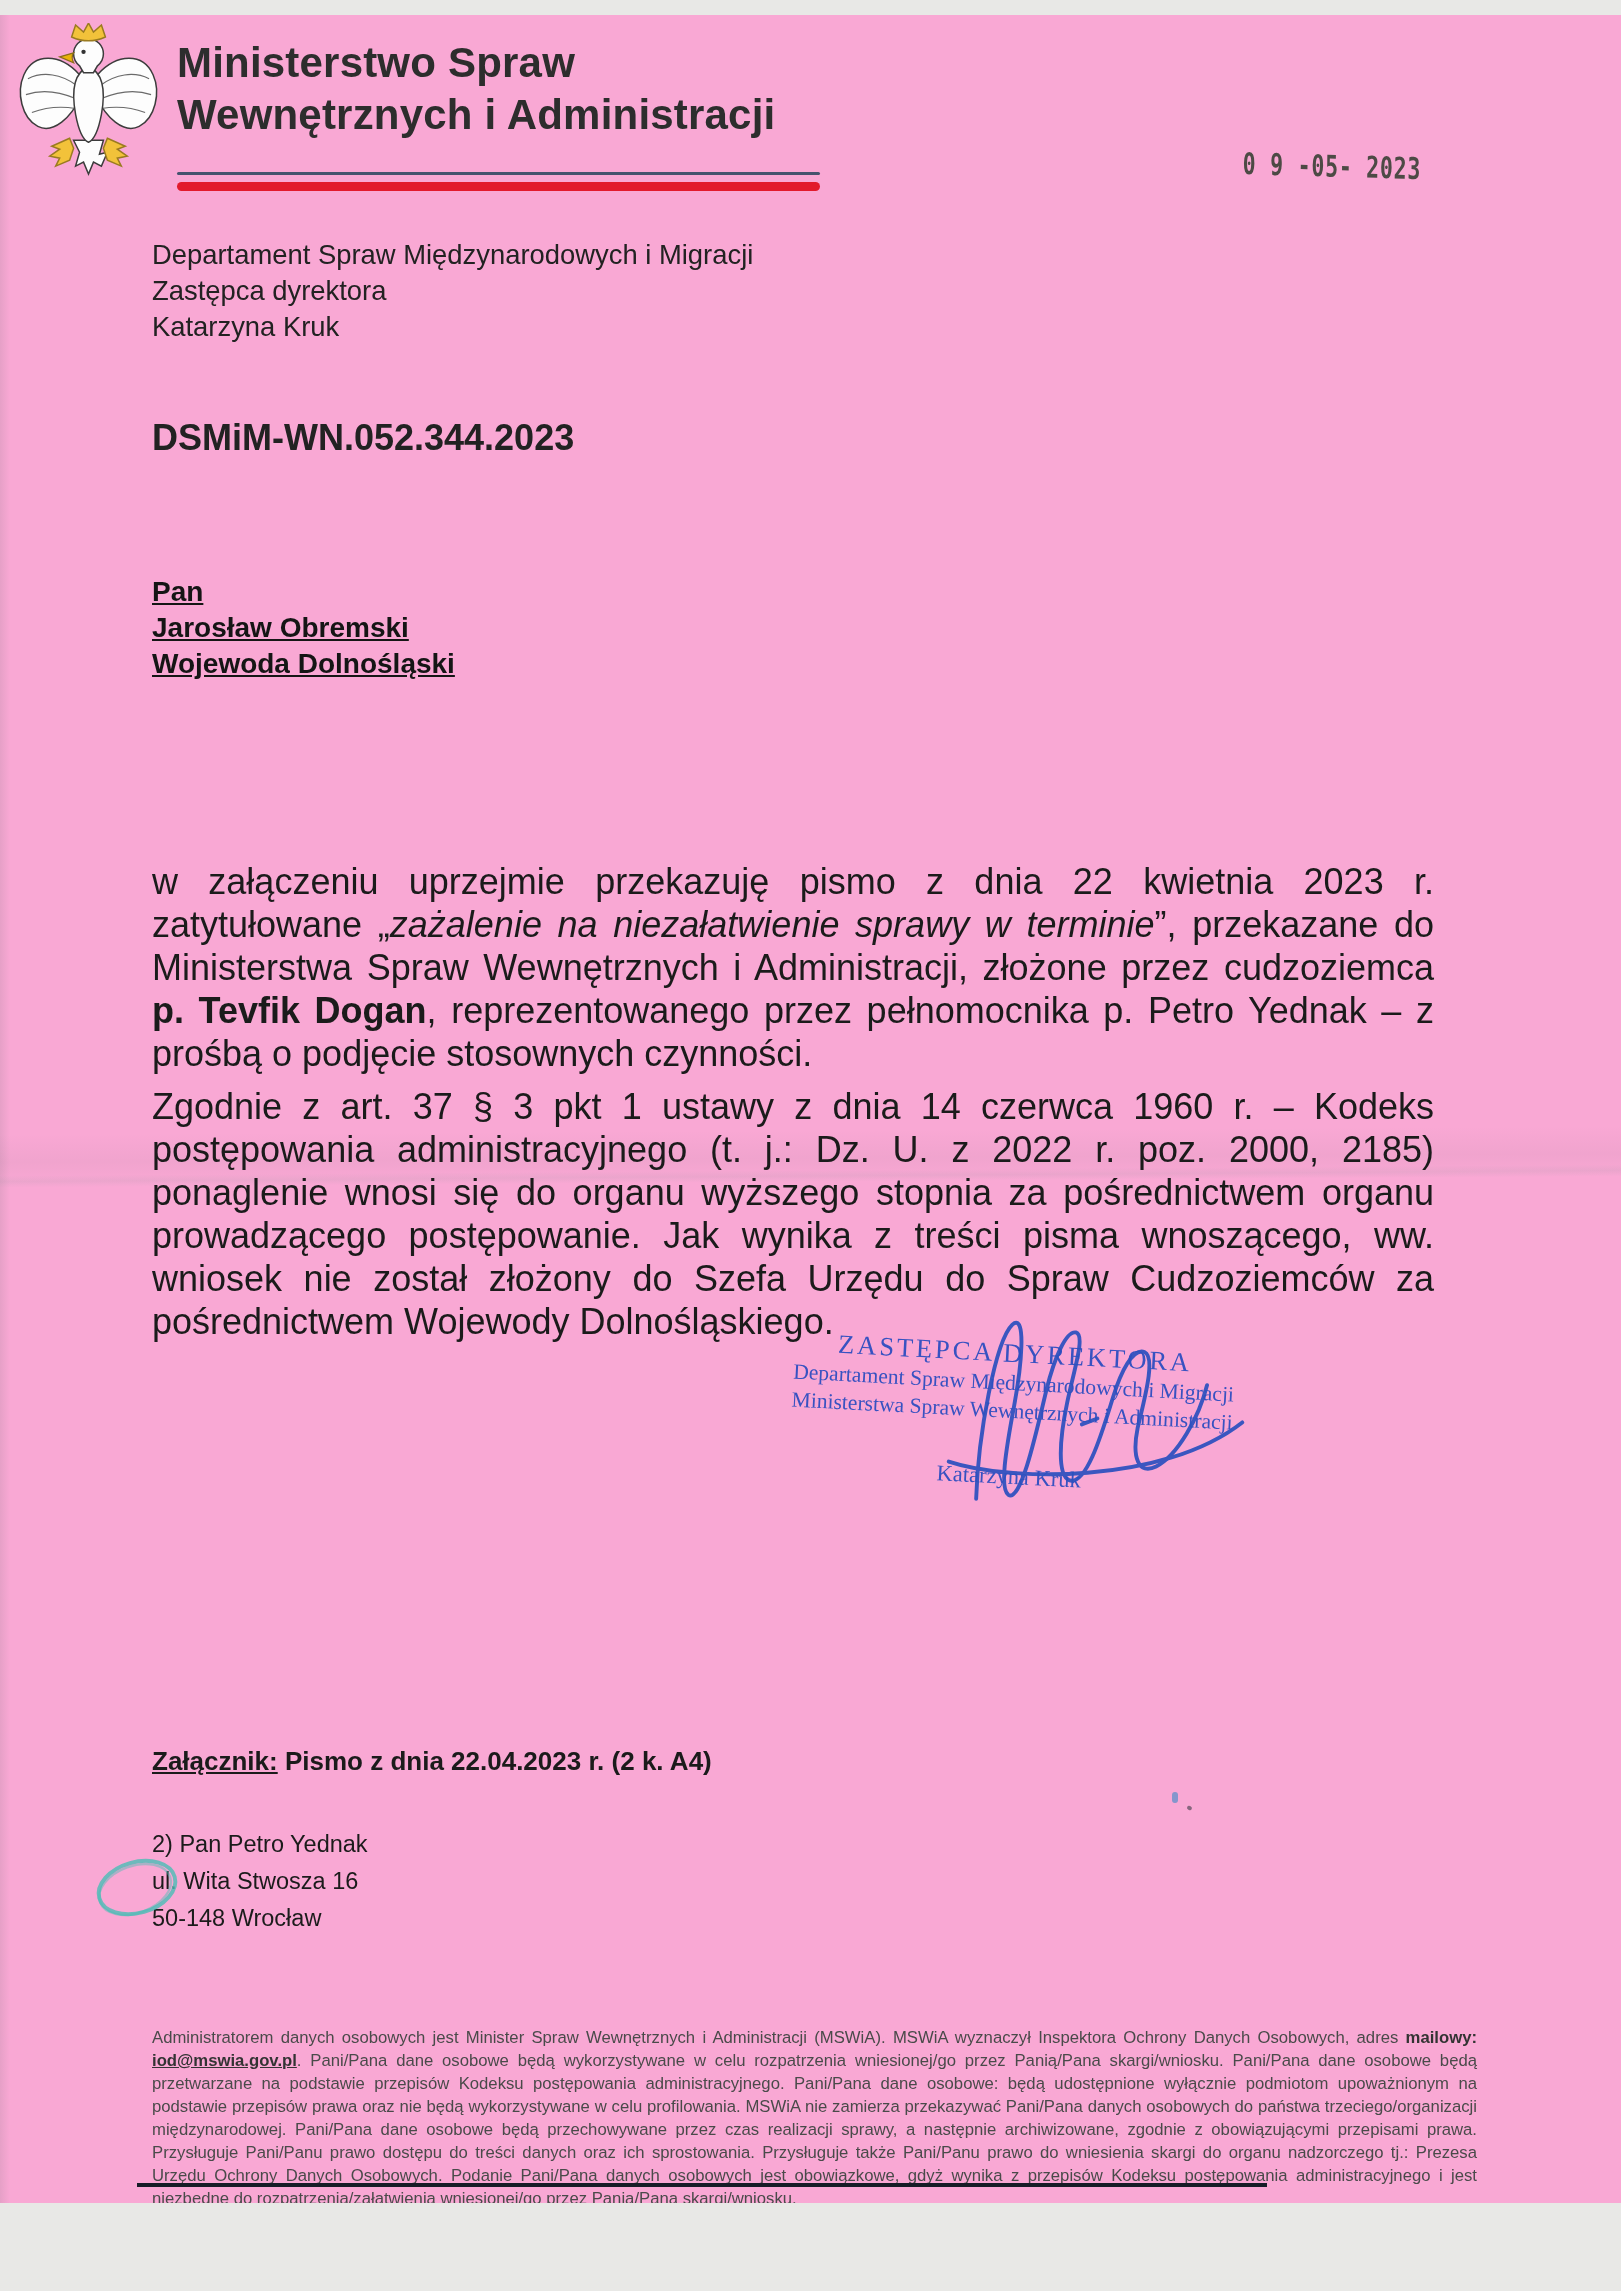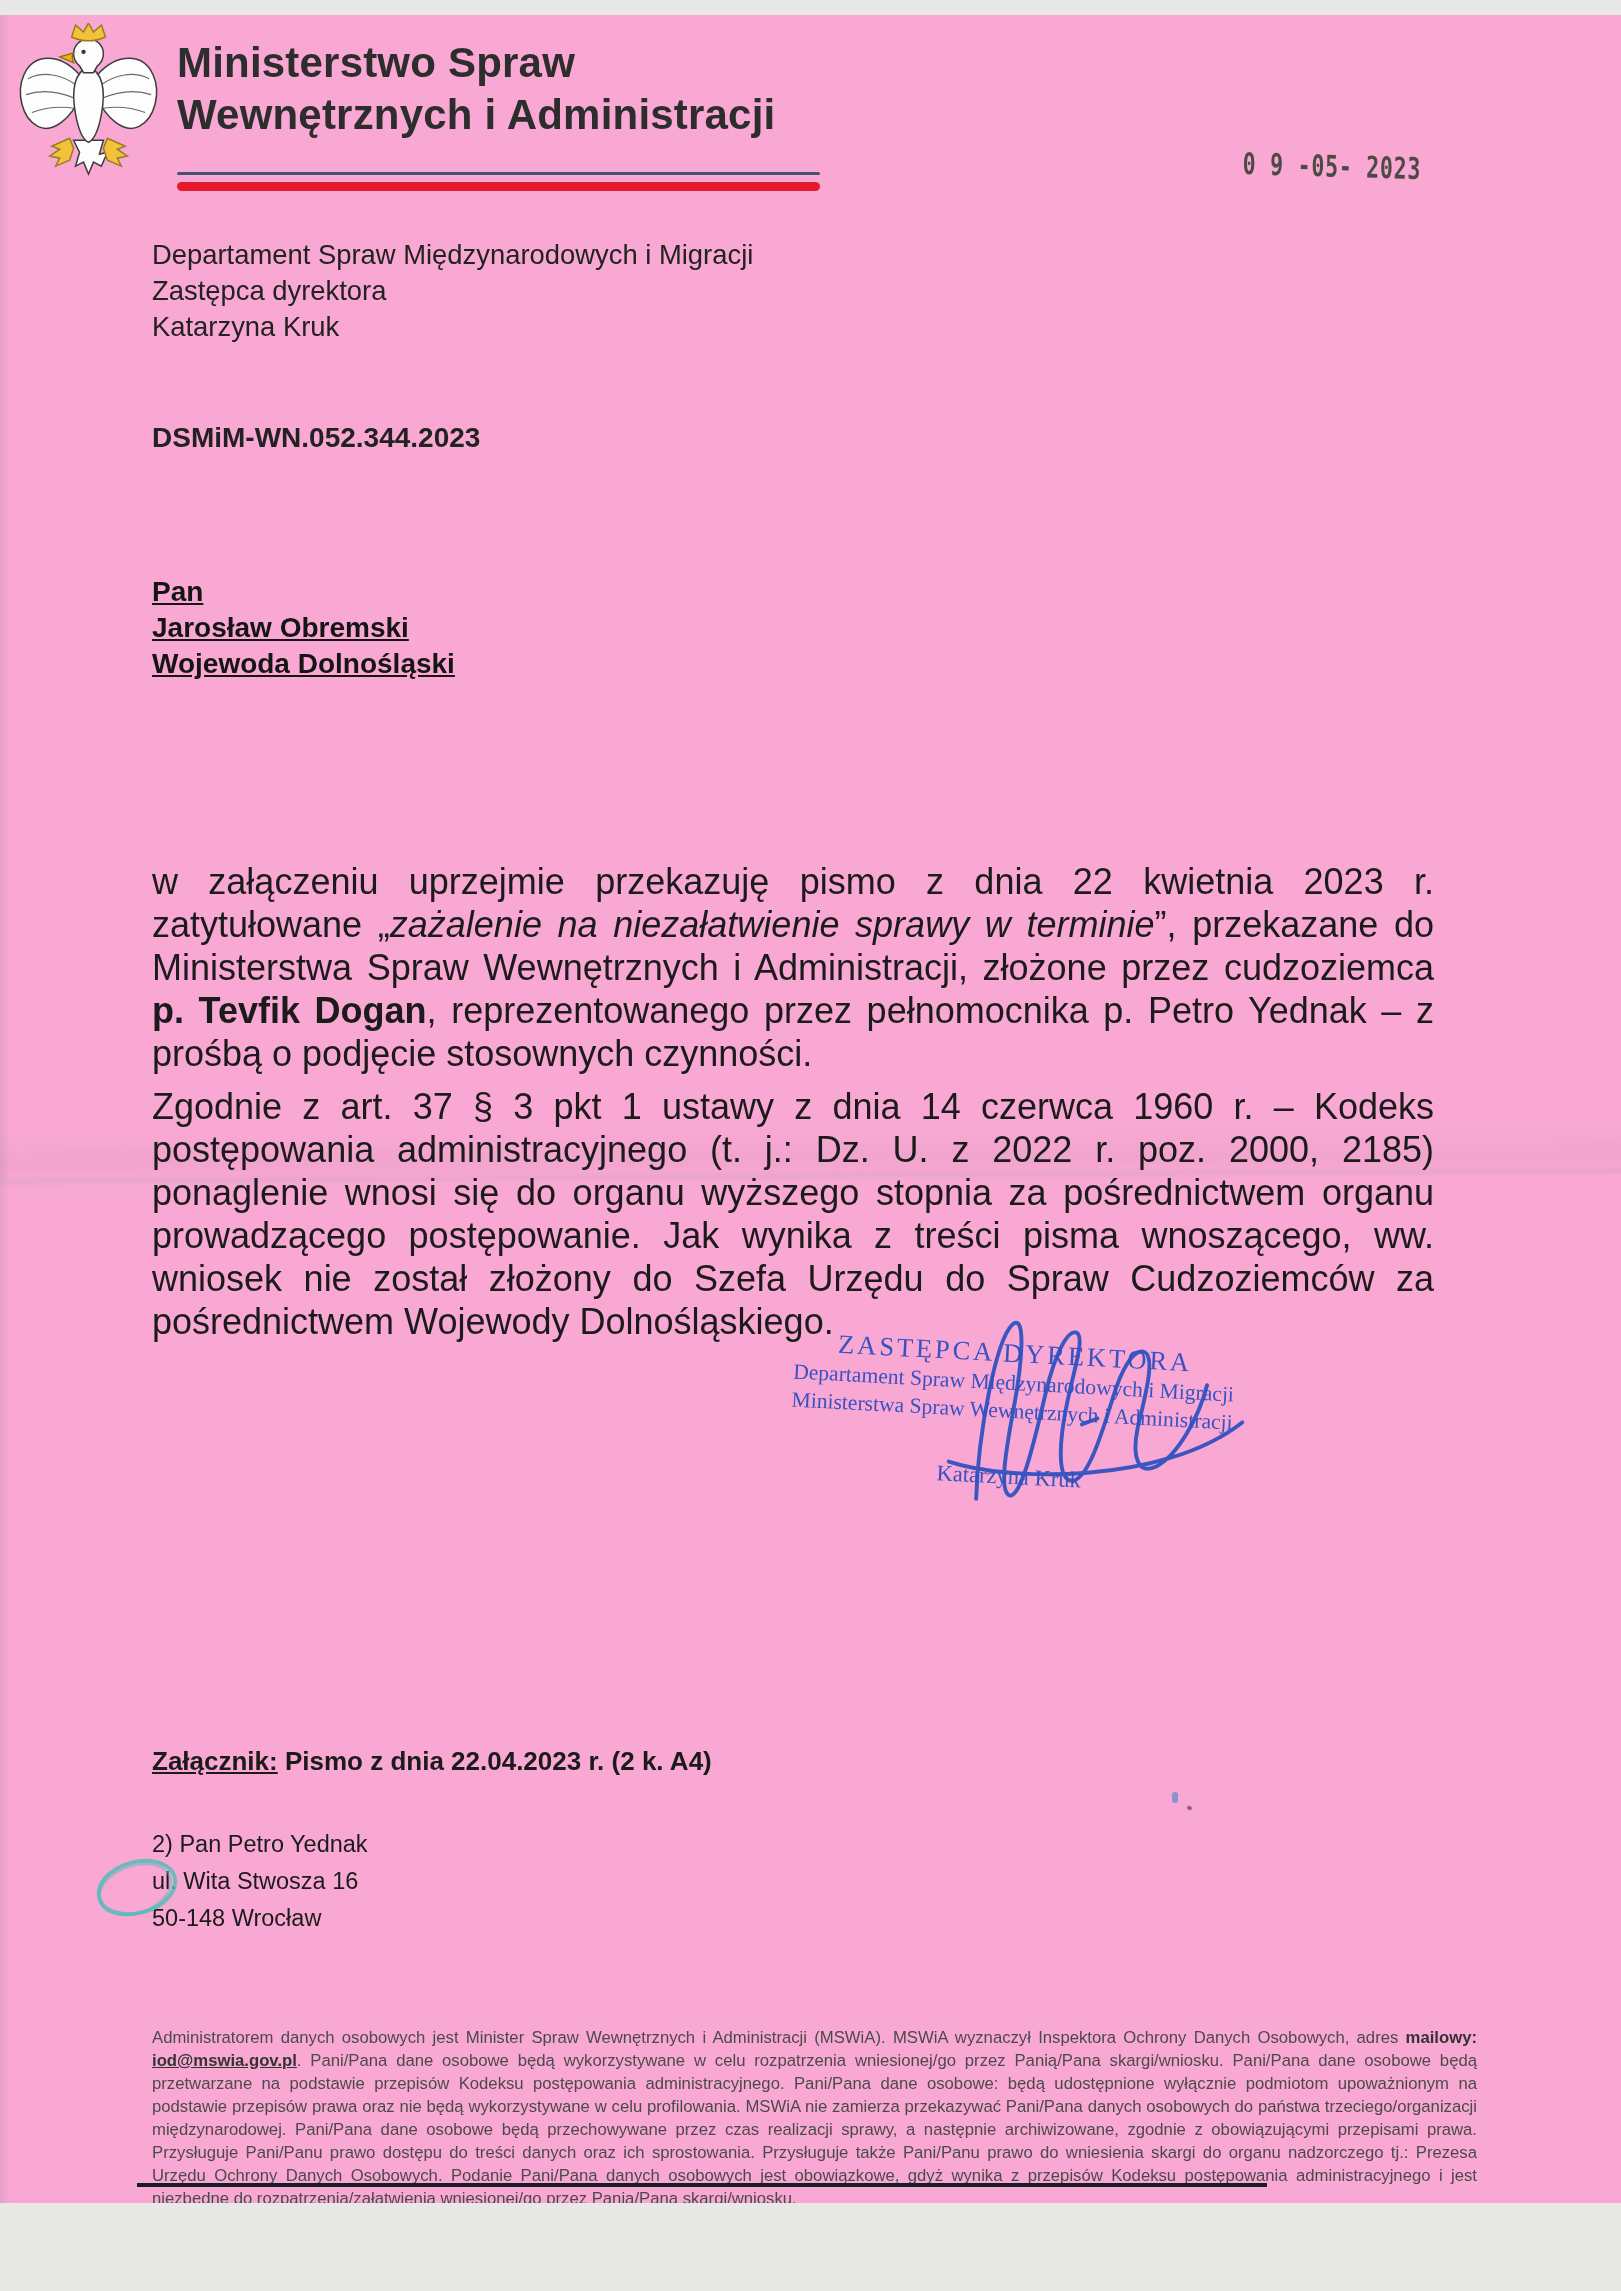--- a/index.html
+++ b/index.html
@@ -34,21 +34,21 @@
     font-weight:700;color:#2d2d2d;letter-spacing:0.2px;}
   .rule-navy{position:absolute;left:177px;top:157px;width:643px;height:2.9px;background:#46536e;border-radius:2px;}
   .rule-red{position:absolute;left:177px;top:167px;width:643px;height:8.8px;background:#e21a2c;border-radius:4.9px;}
   .date-stamp{position:absolute;left:1243px;top:131px;
     font-family:"DejaVu Sans Mono", monospace;font-size:30px;font-weight:700;
     color:#4d4a45;white-space:nowrap;letter-spacing:1px;
     transform:scaleX(.72) rotate(1.2deg);transform-origin:left top;}
 
   
   .sender{position:absolute;left:152px;top:222px;font-size:27.4px;line-height:36px;color:#222;}
-  .refblock{position:absolute;left:152px;top:404px;font-size:28px;line-height:37px;font-weight:600;color:#222;}
+  .refblock{position:absolute;left:152px;top:404px;font-size:36px;line-height:37px;font-weight:600;color:#222;}
   .recipient{position:absolute;left:152px;top:559px;font-size:28px;line-height:36px;font-weight:700;color:#151515;text-decoration:underline;}
 
   
   .body-text{position:absolute;left:152px;top:845px;width:1282px;
     font-size:36px;line-height:43px;color:#1b1b1b;text-align:justify;}
   .body-text p{margin:0;}
   .body-text p + p{margin-top:9.8px;}
   .i{font-style:italic;}
   .b{font-weight:700;}
 

